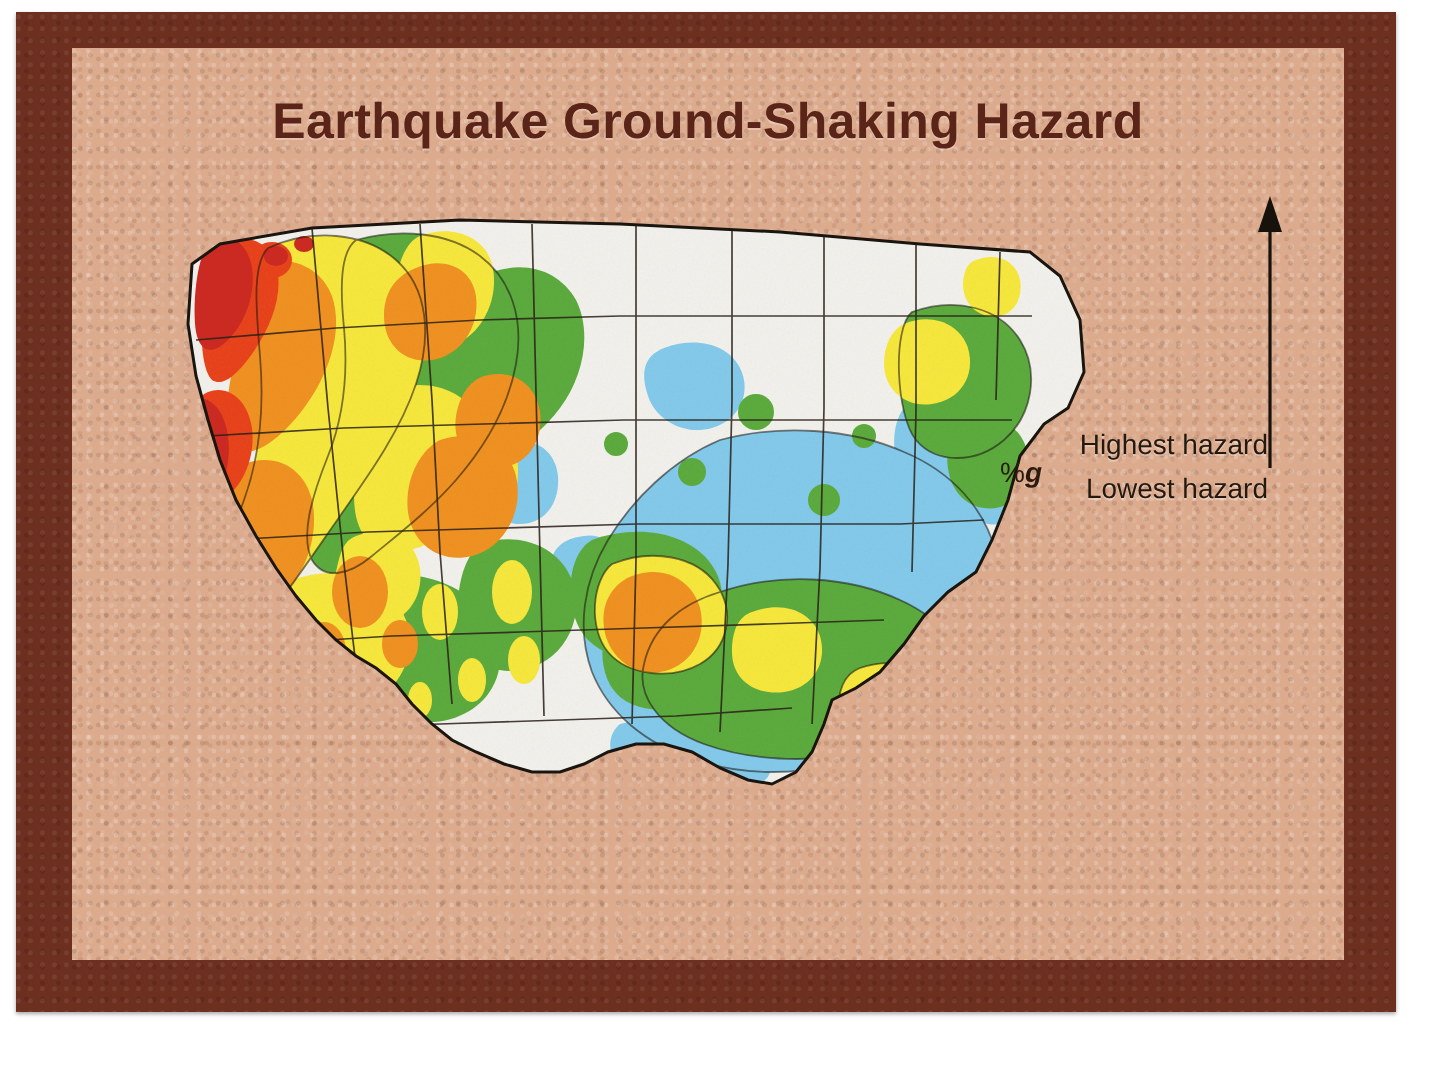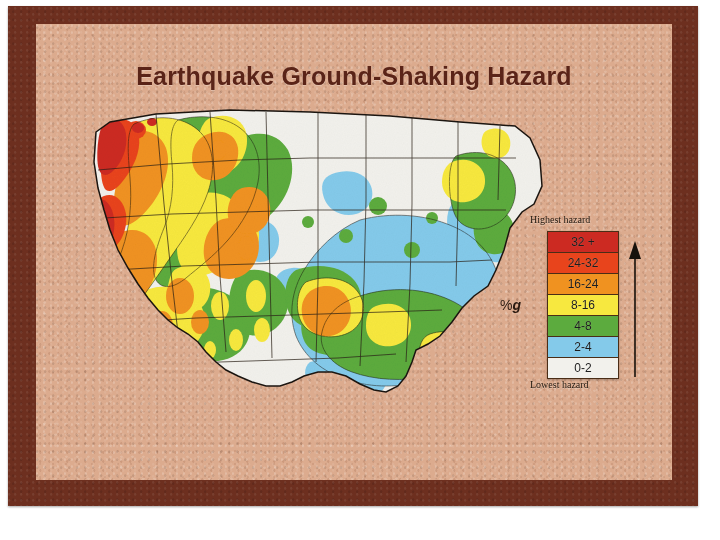--- a/index.html
+++ b/index.html
@@ -29,35 +29,34 @@
   }
   #poster:after{
     content:"";position:absolute;inset:0;pointer-events:none;
     background-image:
       radial-gradient(circle at 20% 40%, rgba(255,255,255,.07) 0 1px, transparent 1.5px),
       radial-gradient(circle at 65% 70%, rgba(0,0,0,.10) 0 1px, transparent 1.5px);
     background-size:6px 6px,8px 8px;
   }
 
   #title{
-    position:absolute;left:0;right:0;top:38px;text-align:center;
+    position:absolute;left:0;right:0;top:23px;text-align:center;
     font-size:25px;font-weight:bold;color:#5a2418;letter-spacing:.2px;
     text-shadow:0 1px 0 rgba(255,255,255,.25);
     z-index:5;
   }
 
   #mapwrap{position:absolute;left:24px;top:76px;width:500px;height:380px;z-index:4;}
   #mapwrap svg{display:block;width:100%;height:100%;}
 
   
   #legend{position:absolute;right:22px;top:190px;width:120px;z-index:6;}
   .legend-cap{
-    font-size:10px;color:#23190f;text-align:left;width:104px;
+    font-size:14px;color:#23190f;text-align:right;width:104px;
     text-shadow:0 1px 0 rgba(255,255,255,.3);
-    font-family:Liberation Serif, serif;
   }
   #legend-top{margin-bottom:6px;}
   #legend-bot{}
   #swatch-row{position:relative;display:flex;align-items:center;}
   #pct-g{
     position:absolute;left:-30px;top:50%;transform:translateY(-50%);
     font-size:14px;color:#2a1a10;white-space:nowrap;
   }
   #pct-g .g{font-style:italic;font-weight:bold;}
   #swatches{
@@ -320,29 +319,20 @@
     </div>
 
     <div id="legend">
       <div id="legend-top" class="legend-cap">Highest hazard</div>
 
       <div id="swatch-row">
         <div id="pct-g">
           <span>%</span><span class="g">g</span>
         </div>
 
-        <div id="swatches">
-          <div class="sw" style="background: rgb(204, 42, 34);">32 +</div>
-          <div class="sw" style="background: rgb(232, 68, 28);">24-32</div>
-          <div class="sw" style="background: rgb(240, 146, 32);">16-24</div>
-          <div class="sw" style="background: rgb(247, 232, 63);">8-16</div>
-          <div class="sw" style="background: rgb(92, 171, 62);">4-8</div>
-          <div class="sw" style="background: rgb(132, 202, 234);">2-4</div>
-          <div class="sw" style="background: rgb(242, 241, 236);">0-2</div>
-        </div>
 
         <svg id="arrow" viewBox="0 0 16 140">
           <line x1="8" y1="138" x2="8" y2="16" stroke="#17120c" stroke-width="1.6"></line>
           <polygon points="8,2 14,20 2,20" fill="#17120c"></polygon>
         </svg>
       </div>
 
       <div id="legend-bot" class="legend-cap">Lowest hazard</div>
     </div>
 

